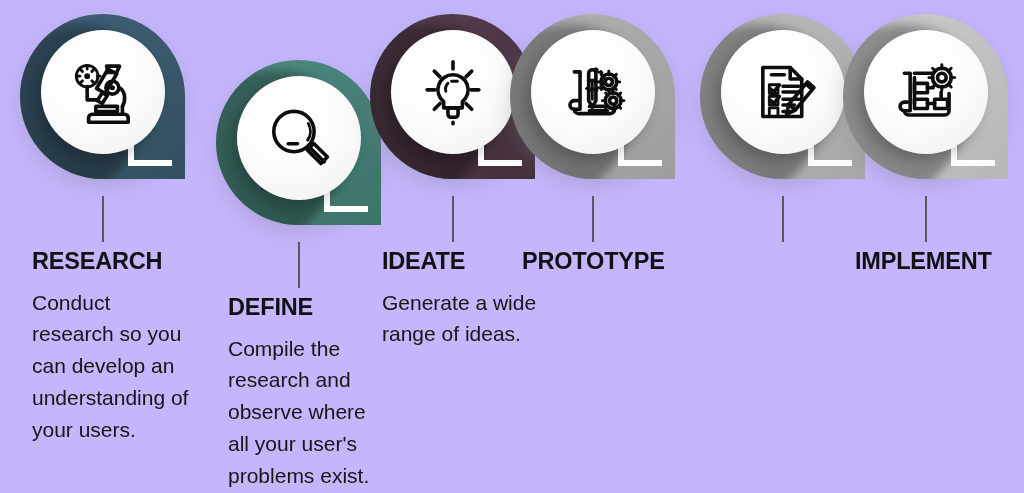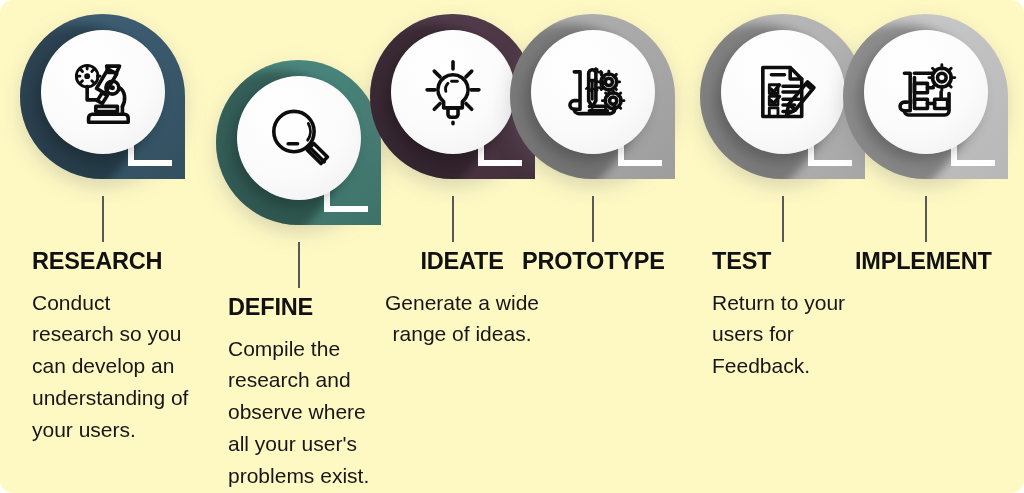--- a/index.html
+++ b/index.html
@@ -13,22 +13,21 @@
     height: 493px;
     overflow: hidden;
     font-family: "Liberation Sans", sans-serif;
     -webkit-font-smoothing: antialiased;
   }
 
   #infographic {
     position: relative;
     width: 1024px;
     height: 493px;
-    background: #fef9c3;
-    border-radius: 13px;
+    background: #c4b5fd;
   }
 
   
   .step {
     position: absolute;
     top: 0;
     width: 165px;
     height: 493px;
   }
 
@@ -214,21 +213,21 @@
         </svg>
       </div>
     </div>
     <div class="connector"></div>
     <div class="text-block">
       <h2 class="step-title">DEFINE</h2>
       <p class="step-desc">Compile the research and observe where all your user's problems exist.</p>
     </div>
   </div>
 
-  <div class="step" style="left:370px;text-align:center;">
+  <div class="step" style="left:370px;">
     <div class="badge">
       <div class="badge-shadow"></div>
       <div class="disc">
         <div class="disc-fill" style="background:linear-gradient(135deg,#573f4f 0%,#4e3847 45%,#432f3c 100%);"></div>
         <div class="disc-inner-shade"></div>
       </div>
       <div class="notch-bracket"></div>
       <div class="inner-circle">
         <svg viewBox="0 0 100 100">
           <path class="ic-stroke" d="M50 26a21 21 0 0113 37.5V72H37v-8.5A21 21 0 0150 26z"></path>
@@ -299,24 +298,20 @@
           <path class="ic-stroke" d="M33 62l4 4 8-10"></path>
           <rect class="ic-stroke-thin" x="31" y="72" width="12" height="12"></rect>
           <path class="ic-stroke" d="M50 42h22M50 50h22M50 60h22M50 68h16M50 77h14"></path>
           <path class="ic-stroke" d="M84 36l9 8-26 31-9-8z"></path>
           <path class="ic-stroke" d="M58 67l-3 14 12-6z"></path>
           <path class="ic-stroke-thin" d="M81.5 39l9 8"></path>
         </svg>
       </div>
     </div>
     <div class="connector"></div>
-    <div class="text-block">
-      <h2 class="step-title">TEST</h2>
-      <p class="step-desc">Return to your users for Feedback.</p>
-    </div>
   </div>
 
   <div class="step" style="left:843px;">
     <div class="badge">
       <div class="badge-shadow"></div>
       <div class="disc">
         <div class="disc-fill" style="background:linear-gradient(135deg,#cccccc 0%,#c3c3c3 45%,#b7b7b7 100%);"></div>
         <div class="disc-inner-shade"></div>
       </div>
       <div class="notch-bracket"></div>

